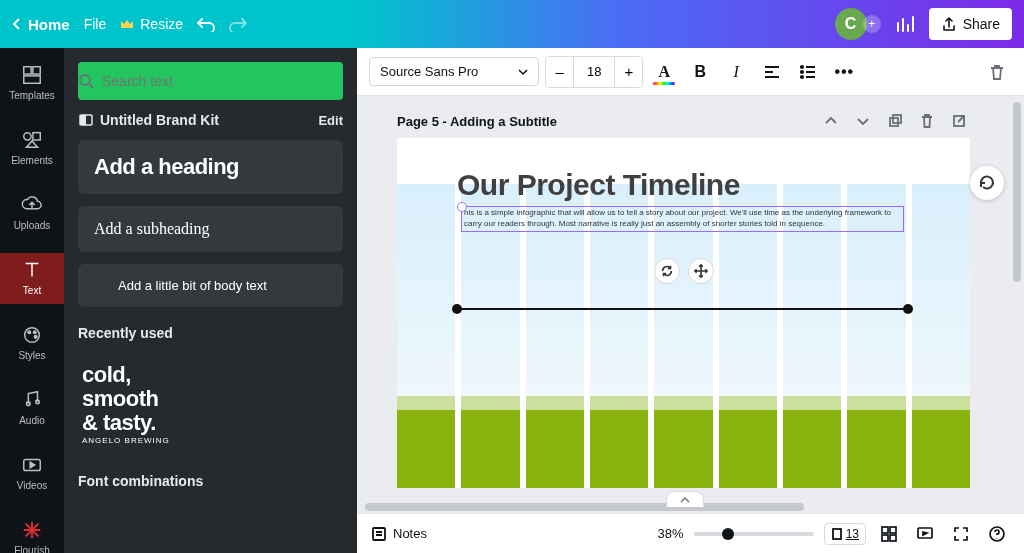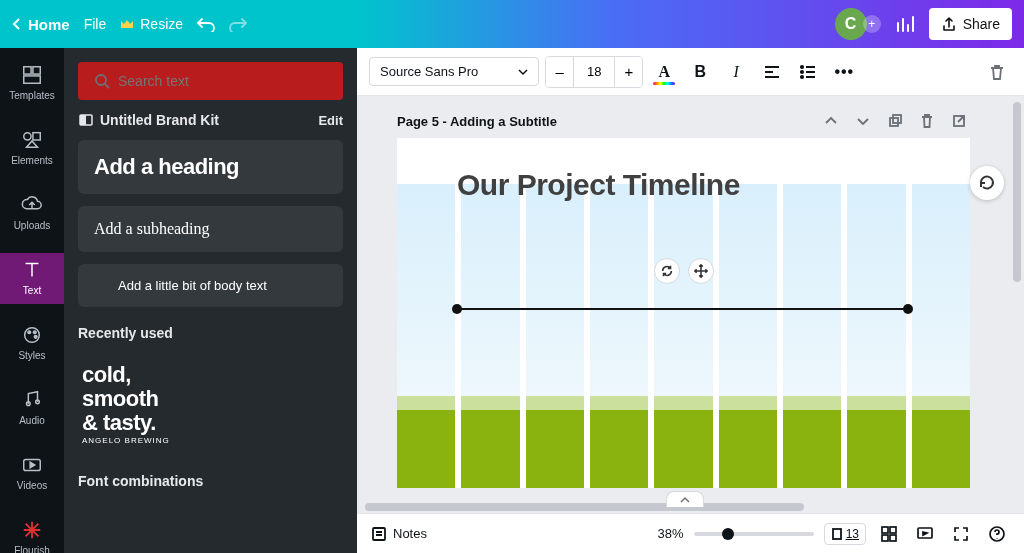--- a/index.html
+++ b/index.html
@@ -17,27 +17,27 @@
   .chart-icon, .share-btn { display: flex; align-items: center; }
   .chart-icon svg { width: 20px; height: 20px; stroke: #fff; }
   .share-btn { background: #fff; color: #111; border-radius: 4px; padding: 8px 12px; gap: 6px; font-size: 14px; font-weight: 500; cursor: pointer; }
 
   
   .main-row { flex: 1; display: flex; min-height: 0; }
 
   
   .rail { width: 64px; background: #0e1318; display: flex; flex-direction: column; align-items: flex-end; padding-top: 10px; gap: 14px; }
   .rail-item { width: 64px; display: flex; flex-direction: column; align-items: center; gap: 4px; color: #b8bfc7; font-size: 10px; cursor: pointer; padding: 6px 0 8px; }
-  .rail-item.active { background: #701a75; color: #fff; margin-left: 48px; }
+  .rail-item.active { background: #7f1d1d; color: #fff; margin-left: 48px; }
   .rail-item svg { width: 22px; height: 22px; fill: none; stroke: currentColor; stroke-width: 1.6; }
   .rail-item .flourish { color: #e03131; }
 
   
   .side-panel { width: 293px; background: #252a2f; padding: 14px; color: #e6e8ea; display: flex; flex-direction: column; gap: 12px; overflow: hidden; position: relative; }
-  .search-box { background: #b91c1c; border-radius: 4px; height: 38px; display: flex; align-items: center; padding: 0 16px; gap: 8px; color: #6b7177; font-size: 14px; }
+  .search-box { background: #22c55e; border-radius: 4px; height: 38px; display: flex; align-items: center; padding: 0 0; gap: 8px; color: #6b7177; font-size: 14px; }
   .search-box input { flex: 1; border: none; outline: none; font-size: 14px; background: transparent; }
   .brand-row { display: flex; align-items: center; gap: 6px; font-size: 14px; font-weight: 600; }
   .brand-row .edit { margin-left: auto; font-weight: 600; font-size: 13px; color: #e6e8ea; }
   .txt-card { background: #34393e; border-radius: 6px; padding: 14px 16px; color: #fff; cursor: pointer; }
   .txt-card.heading { font-family: "Arial Black", Arial, sans-serif; font-size: 22px; font-weight: 900; letter-spacing: -0.5px; }
   .txt-card.sub { font-family: "Comic Sans MS", cursive; font-size: 16px; }
   .txt-card.body { font-size: 13px; padding-left: 40px; }
   .section-label { font-size: 14px; font-weight: 600; margin-top: 6px; color: #e6e8ea; }
   .recent-card { padding: 10px 4px; color: #fff; }
   .recent-card .big { font-family: "Arial Black", Arial, sans-serif; font-size: 22px; font-weight: 900; line-height: 1.1; letter-spacing: -0.5px; }
@@ -372,20 +372,21 @@
               </div>
           </div>
           <div class="scallop">
             <svg viewBox="0 0 900 46" preserveAspectRatio="none">
                 <path d="M0 0 H900 V20 Q850 46 800 20 Q750 46 700 20 Q650 46 600 20 Q550 46 500 20 Q450 46 400 20 Q350 46 300 20 Q250 46 200 20 Q150 46 100 20 Q50 46 0 20 Z" fill="#fff"></path>
               </svg>
           </div>
 
           <div class="page-title">Our Project Timeline</div>
 
+          <div class="subtitle-box">his is a simple infographic that will allow us to tell a story about our project.  We'll use time as the underlying framework to carry our readers through.  Most narrative is really just an assembly of shorter stories told in sequence.</div>
 
           <div class="float-tools">
             <div class="fb">
                 <svg viewBox="0 0 16 16">
                   <path d="M3 8 A5 5 0 0 1 12 5 M13 8 A5 5 0 0 1 4 11 M12 2 V5 H9 M4 14 V11 H7"></path>
                 </svg>
               </div>
             <div class="fb">
                 <svg viewBox="0 0 16 16">
                   <path d="M8 1 V15 M1 8 H15 M6 3 L8 1 L10 3 M6 13 L8 15 L10 13 M3 6 L1 8 L3 10 M13 6 L15 8 L13 10"></path>

